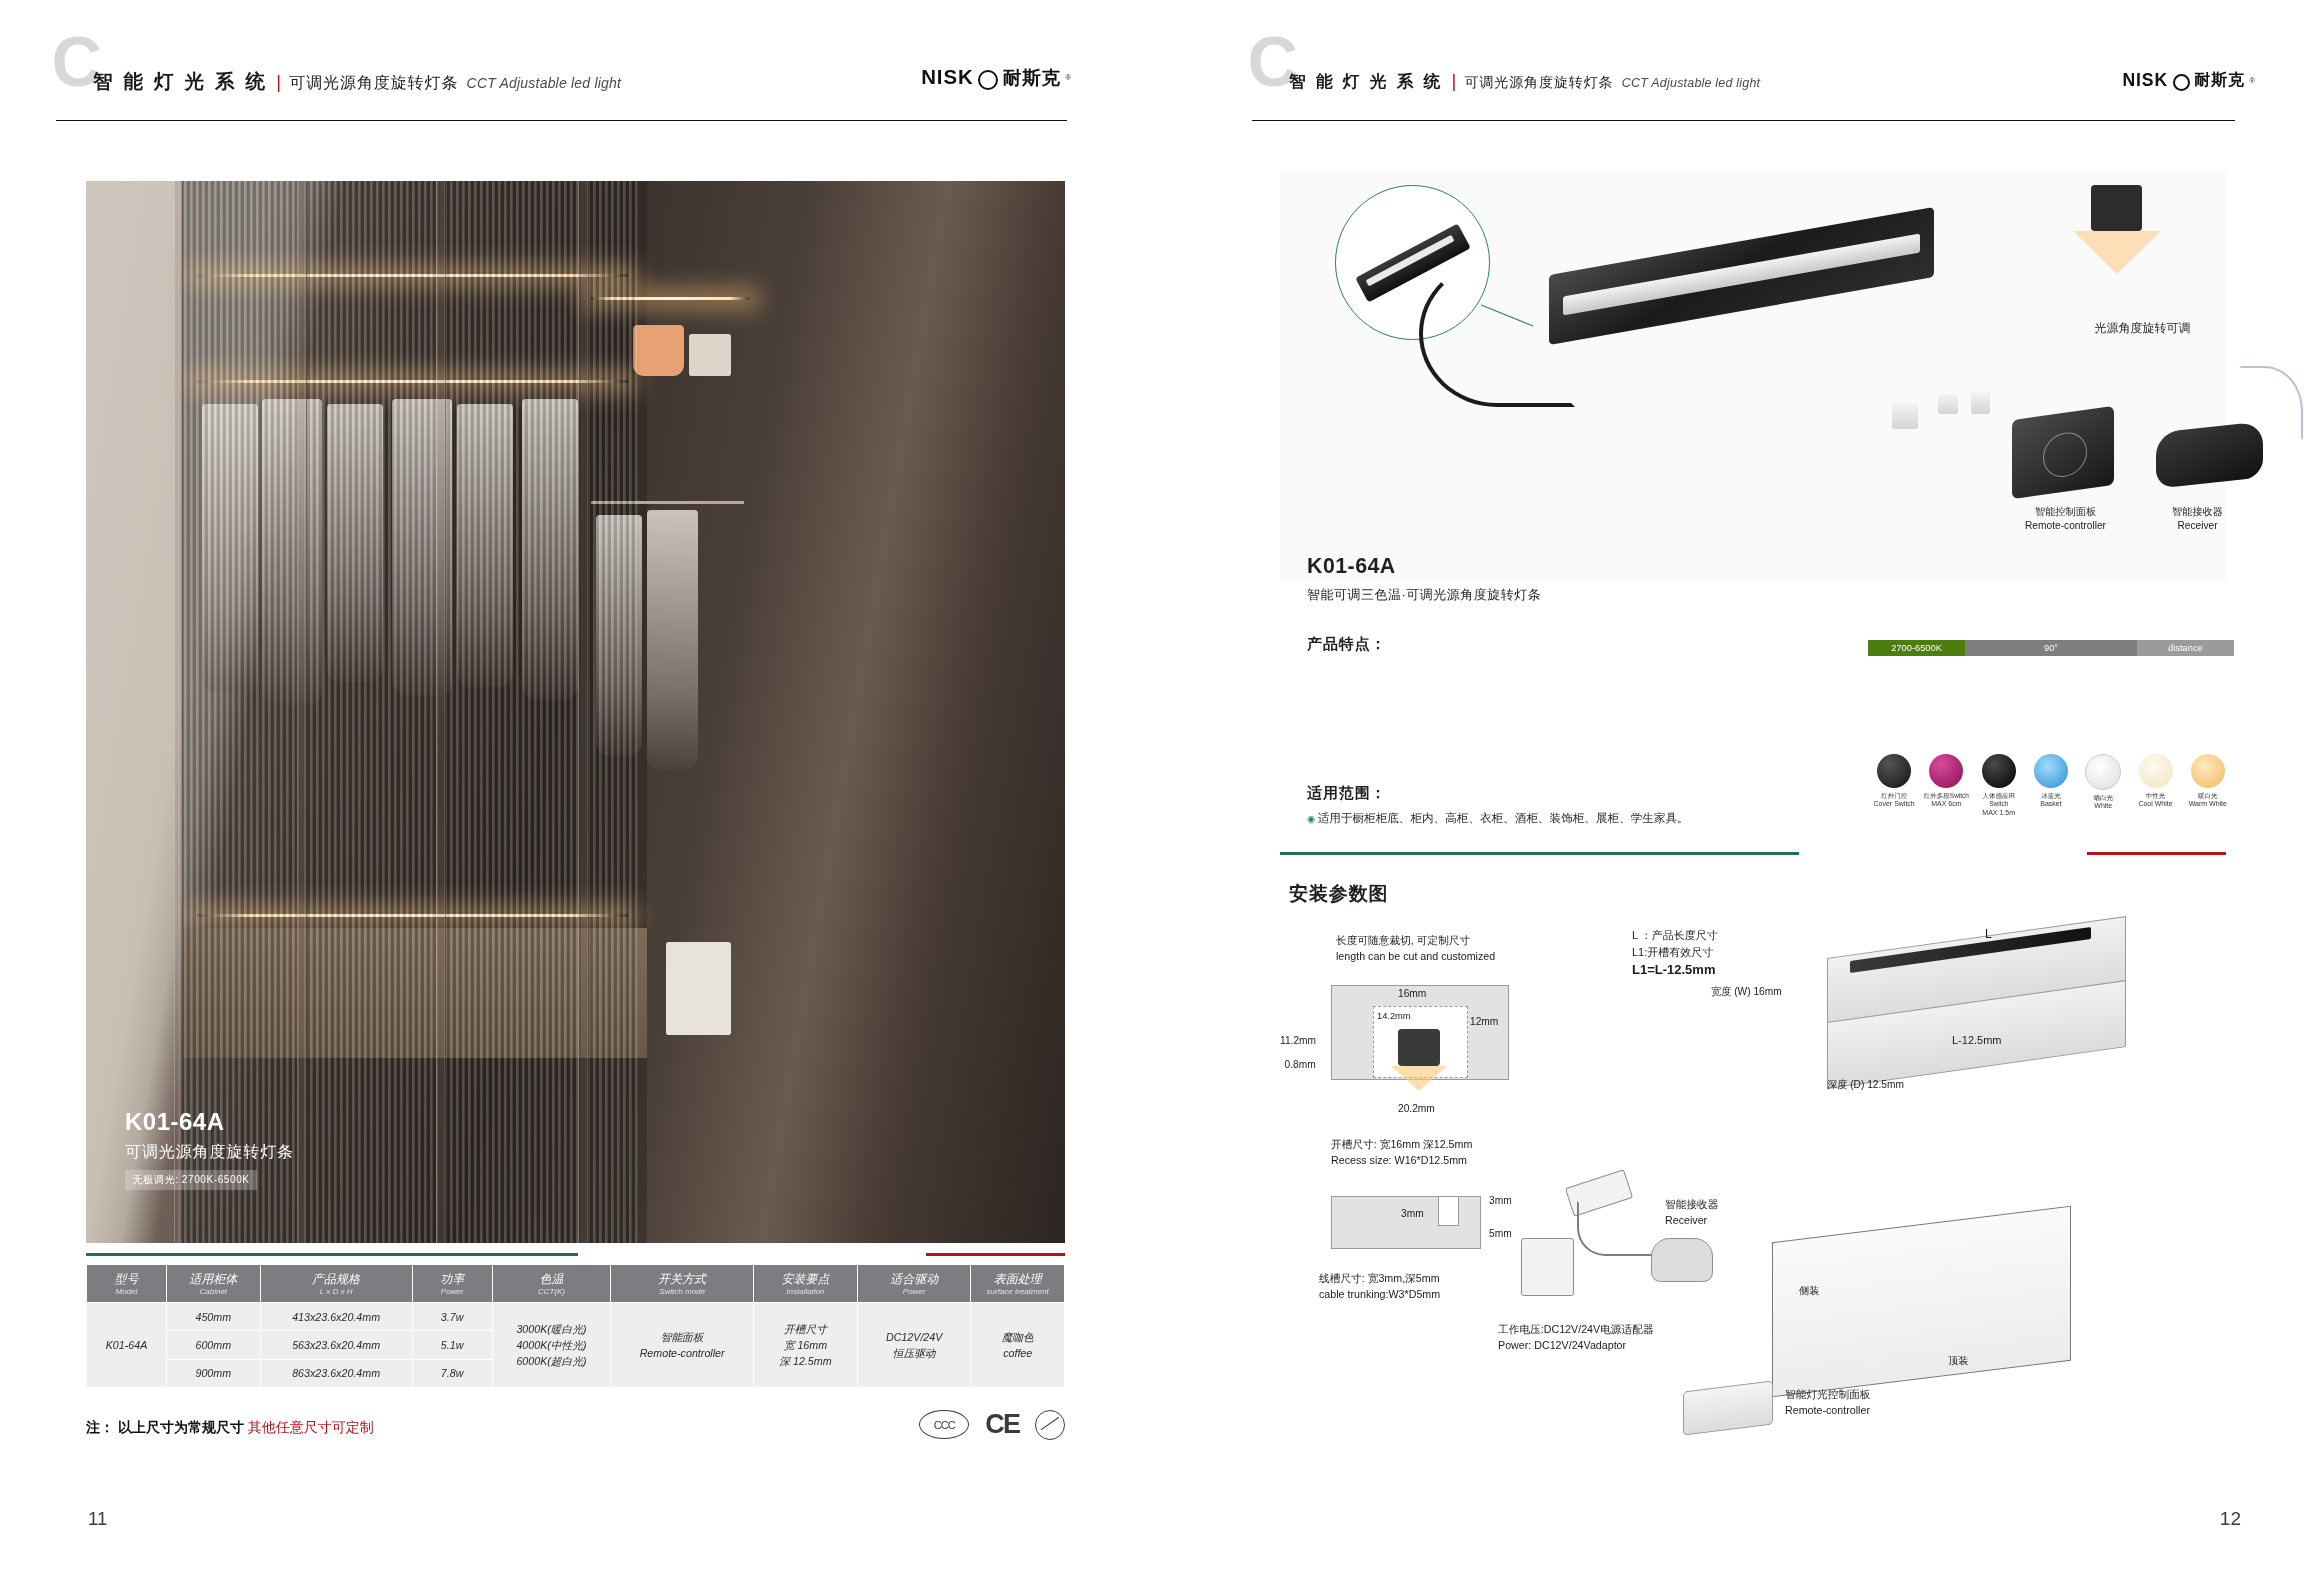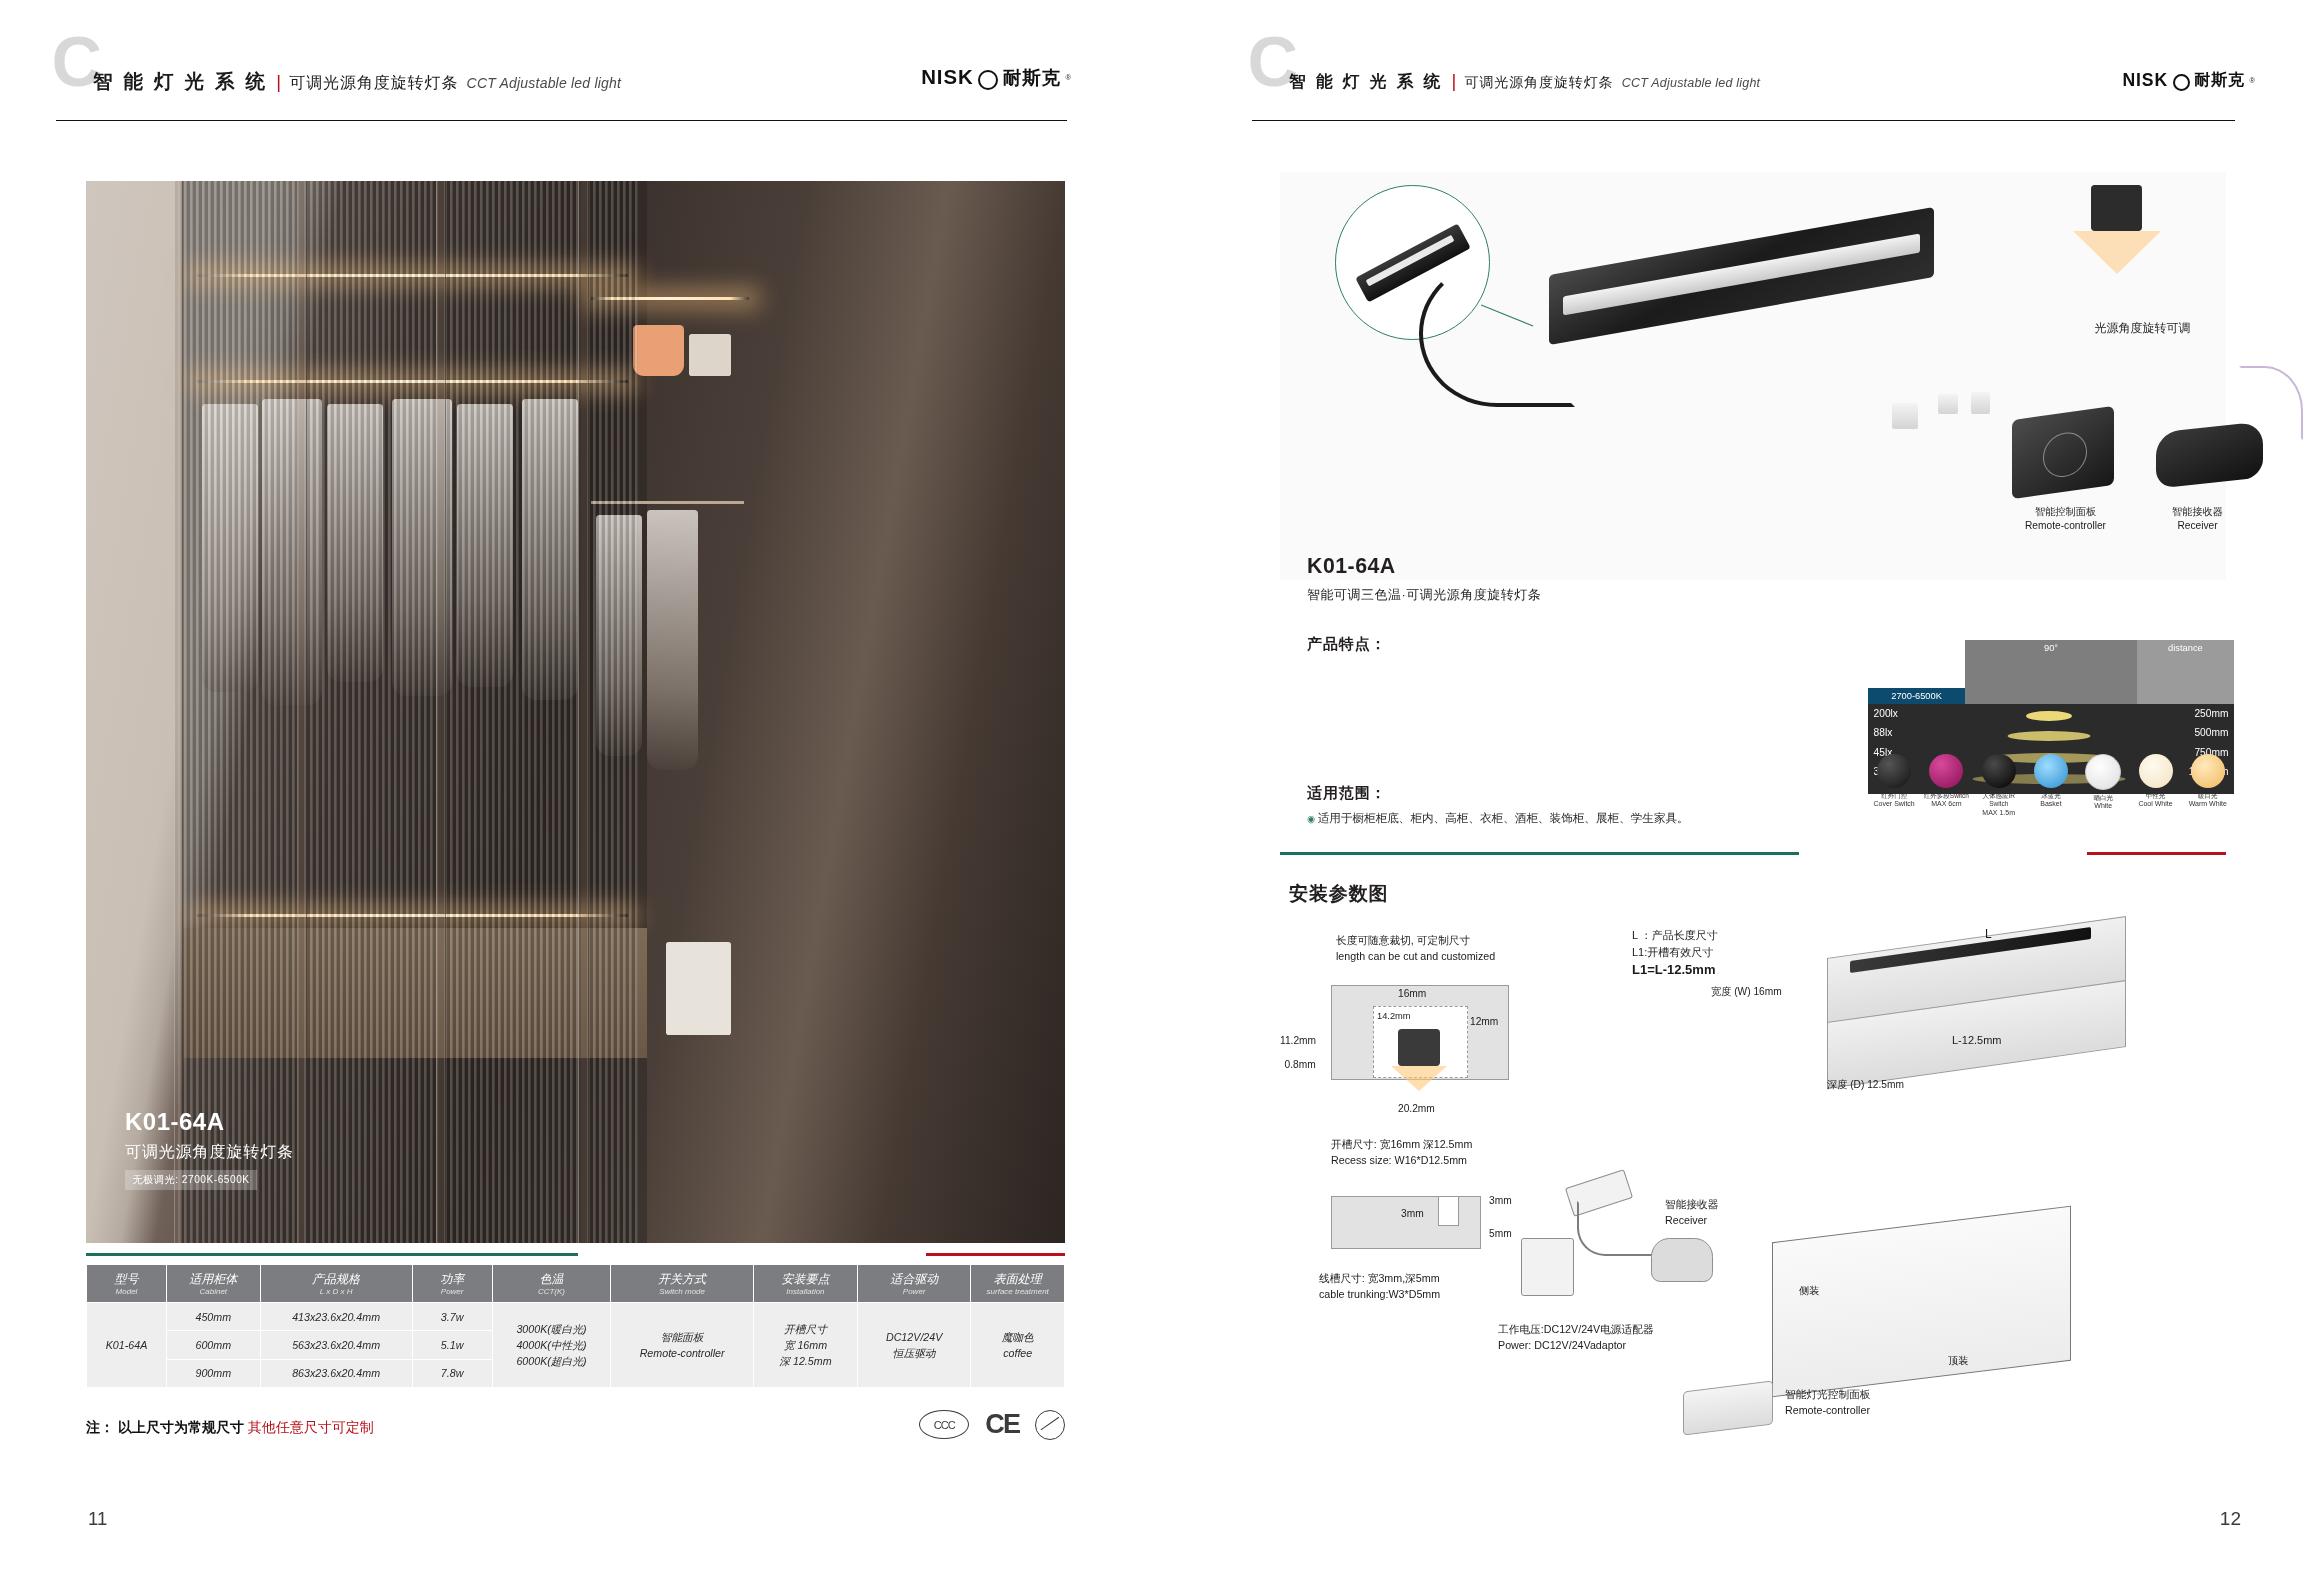--- a/index.html
+++ b/index.html
@@ -88,21 +88,21 @@
 
   .sec-title{position:absolute;font-size:15px;font-weight:bold;letter-spacing:0.9px;}
   .bullets{position:absolute;font-size:11.6px;line-height:1.75;color:#2b2b2b;}
   .bullets div:before{content:"◉ ";color:#2f7d6a;font-size:9.3px;}
   .bullets .sub:before{content:"";}
   .bullets .sub{padding-left:14px;}
 
   .dist-panel{position:absolute;left:1869px;top:640px;width:366px;}
   .dist-head{display:flex;font-size:9.3px;color:#fff;}
   .dist-head div{padding:2.8px 4.6px;text-align:center;}
-  .dh1{background:#0c4a6e;width:88px;margin-top:48px;}
+  .dh1{background:#4d7c0f;width:88px;}
   .dh2{background:#7e7e7e;flex:1;}
   .dh3{background:#9b9b9b;width:88px;}
   .dist-body{position:relative;background:#2b2b2b;height:90px;}
   .dist-left{position:absolute;left:0;top:0;width:88px;}
   .dist-right{position:absolute;right:0;top:0;width:93px;text-align:right;}
   .dist-left div,.dist-right div{color:#fff;font-size:10.2px;padding:4.2px 5.6px;}
   .cone{position:absolute;left:97px;top:4.6px;width:167px;height:81px;}
   .cone i{position:absolute;left:50%;transform:translateX(-50%);background:#f5e27a;border-radius:50%;opacity:.95;}
 
   .icons-row{position:absolute;left:1869px;top:754px;width:366px;display:flex;justify-content:space-between;}
@@ -348,40 +348,20 @@
     <div class="bullets" style="left:148px;top:808px;width:603px;">
       <div>适用于橱柜柜底、柜内、高柜、衣柜、酒柜、装饰柜、展柜、学生家具。</div>
     </div>
 
     <div class="dist-panel" style="left:709px;top:640px;">
       <div class="dist-head">
         <div class="dh1">2700-6500K</div>
         <div class="dh2">90°</div>
         <div class="dh3">distance</div>
       </div>
-      <div class="dist-body">
-        <div class="dist-left">
-          <div>200lx</div>
-          <div>88lx</div>
-          <div>45lx</div>
-          <div>33lx</div>
-        </div>
-        <div class="cone">
-          <i style="top:2.8px;width:46px;height:10.2px;"></i>
-          <i style="top:23px;width:83px;height:10.2px;opacity:.8;"></i>
-          <i style="top:45px;width:121px;height:10.2px;opacity:.6;"></i>
-          <i style="top:66px;width:153px;height:10.2px;opacity:.45;"></i>
-        </div>
-        <div class="dist-right">
-          <div>250mm</div>
-          <div>500mm</div>
-          <div>750mm</div>
-          <div>1000mm</div>
-        </div>
-      </div>
     </div>
 
     <div class="icons-row" style="left:709px;top:754px;">
       <div class="ic">
         <div class="dot" style="background:radial-gradient(circle at 35% 30%,#555,#111);"></div>
         <div class="t1">红外门控</div>
         <div class="t2">Cover Switch</div>
       </div>
       <div class="ic">
         <div class="dot" style="background:radial-gradient(circle at 35% 30%,#d84a9b,#8a0f55);"></div>

